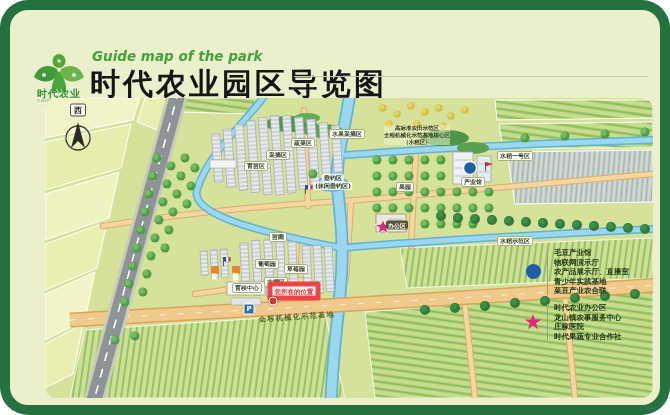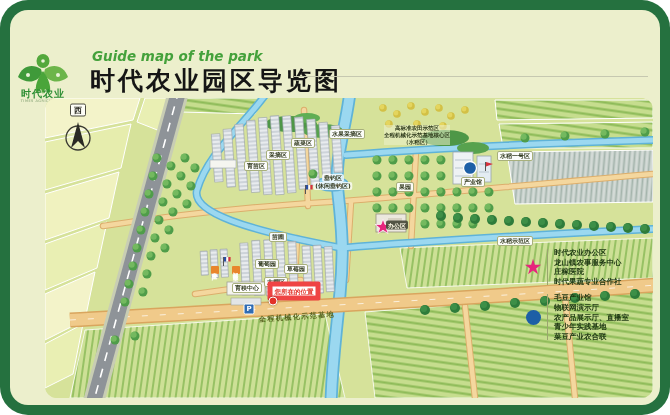--- a/index.html
+++ b/index.html
@@ -1,25 +1,25 @@
 <!DOCTYPE html>
 <html><head>
 <meta charset="utf-8">
 <style>
   html,body{margin:0;padding:0;background:#fff;}
   body{width:670px;height:415px;font-family:"DejaVu Sans","Liberation Sans",sans-serif;}
   .frame{position:absolute;left:0;top:0;width:670px;height:415px;background:#25713f;border-radius:28px;overflow:hidden;}
   .card{position:absolute;left:10px;top:10px;width:650px;height:395px;background:#ecefcc;border-radius:18px;overflow:hidden;}
 
   
-  .logo{position:absolute;left:4px;top:33px;width:58px;height:62px;}
+  .logo{position:absolute;left:20px;top:33px;width:58px;height:62px;}
   .logo-name{position:absolute;left:0;top:44px;width:58px;text-align:center;font-size:10px;font-weight:bold;color:#2f8f35;letter-spacing:1px;}
   .logo-sub{position:absolute;left:0;top:56px;width:58px;text-align:center;font-size:3.5px;color:#7a9a6a;letter-spacing:.5px;}
   .title-en{position:absolute;left:82px;top:38px;font-size:13.5px;font-weight:bold;color:#44a13b;font-style:italic;}
-  .title-cn{position:absolute;left:80px;top:54px;font-size:25px;font-weight:900;color:#151515;letter-spacing:3px;}
+  .title-cn{position:absolute;left:80px;top:54px;font-size:30px;font-weight:900;color:#151515;letter-spacing:3px;}
   .hdr-line{position:absolute;left:284px;top:66px;width:354px;height:1px;background:#c6c8b0;}
 
   
   .map{position:absolute;left:35px;top:88px;width:608px;height:300px;background:#d6e29a;border-radius:12px;overflow:hidden;}
   .map svg{position:absolute;left:0;top:0;}
 
   
   .pill,.pill2{position:absolute;transform:translate(-50%,-50%);white-space:nowrap;font-size:6px;font-weight:bold;color:#343c22;background:rgba(255,255,255,.92);border:.5px solid #a8b07c;border-radius:2px;padding:0 2px;line-height:8px;z-index:5;}
   .pill2{background:rgba(255,255,255,.75);border:none;}
   .dark-pill{position:absolute;transform:translate(-50%,-50%);white-space:nowrap;font-size:6px;font-weight:bold;color:#fffbe8;background:rgba(72,74,58,.92);border-radius:2px;padding:.5px 2px;line-height:8px;z-index:5;}
@@ -362,40 +362,40 @@
       <div class="vlabel" style="left:191px;top:172px">智能温室</div>
 
       <div class="road-text" style="left:252px;top:219px">全程机械化示范基地</div>
       <div class="you-here" style="left:249px;top:193px">您所在的位置</div>
       <div class="here-dot" style="left:228px;top:203px"></div>
       <div class="p-badge" style="left:204px;top:211px">P</div>
 
       <div class="legend">
         <div class="lg-group">
           <div class="lg-marker">
-              <span class="star"></span>
-            </div>
-          <div class="lg-sep"></div>
-          <div class="lg-items">
-            <span>时代农业办公区</span>
-            <span>龙山镇农事服务中心</span>
-            <span>庄稼医院</span>
-            <span>时代果蔬专业合作社</span>
-          </div>
-        </div>
-        <div class="lg-group">
-          <div class="lg-marker">
               <span class="dot"></span>
             </div>
           <div class="lg-sep"></div>
           <div class="lg-items">
             <span>毛豆产业馆</span>
             <span>物联网演示厅</span>
             <span>农产品展示厅、直播室</span>
             <span>青少年实践基地</span>
             <span>菜豆产业农合联</span>
           </div>
         </div>
+        <div class="lg-group">
+          <div class="lg-marker">
+              <span class="star"></span>
+            </div>
+          <div class="lg-sep"></div>
+          <div class="lg-items">
+            <span>时代农业办公区</span>
+            <span>龙山镇农事服务中心</span>
+            <span>庄稼医院</span>
+            <span>时代果蔬专业合作社</span>
+          </div>
+        </div>
       </div>
 
     </div>
   </div>
 </div>
 
 </body></html>

